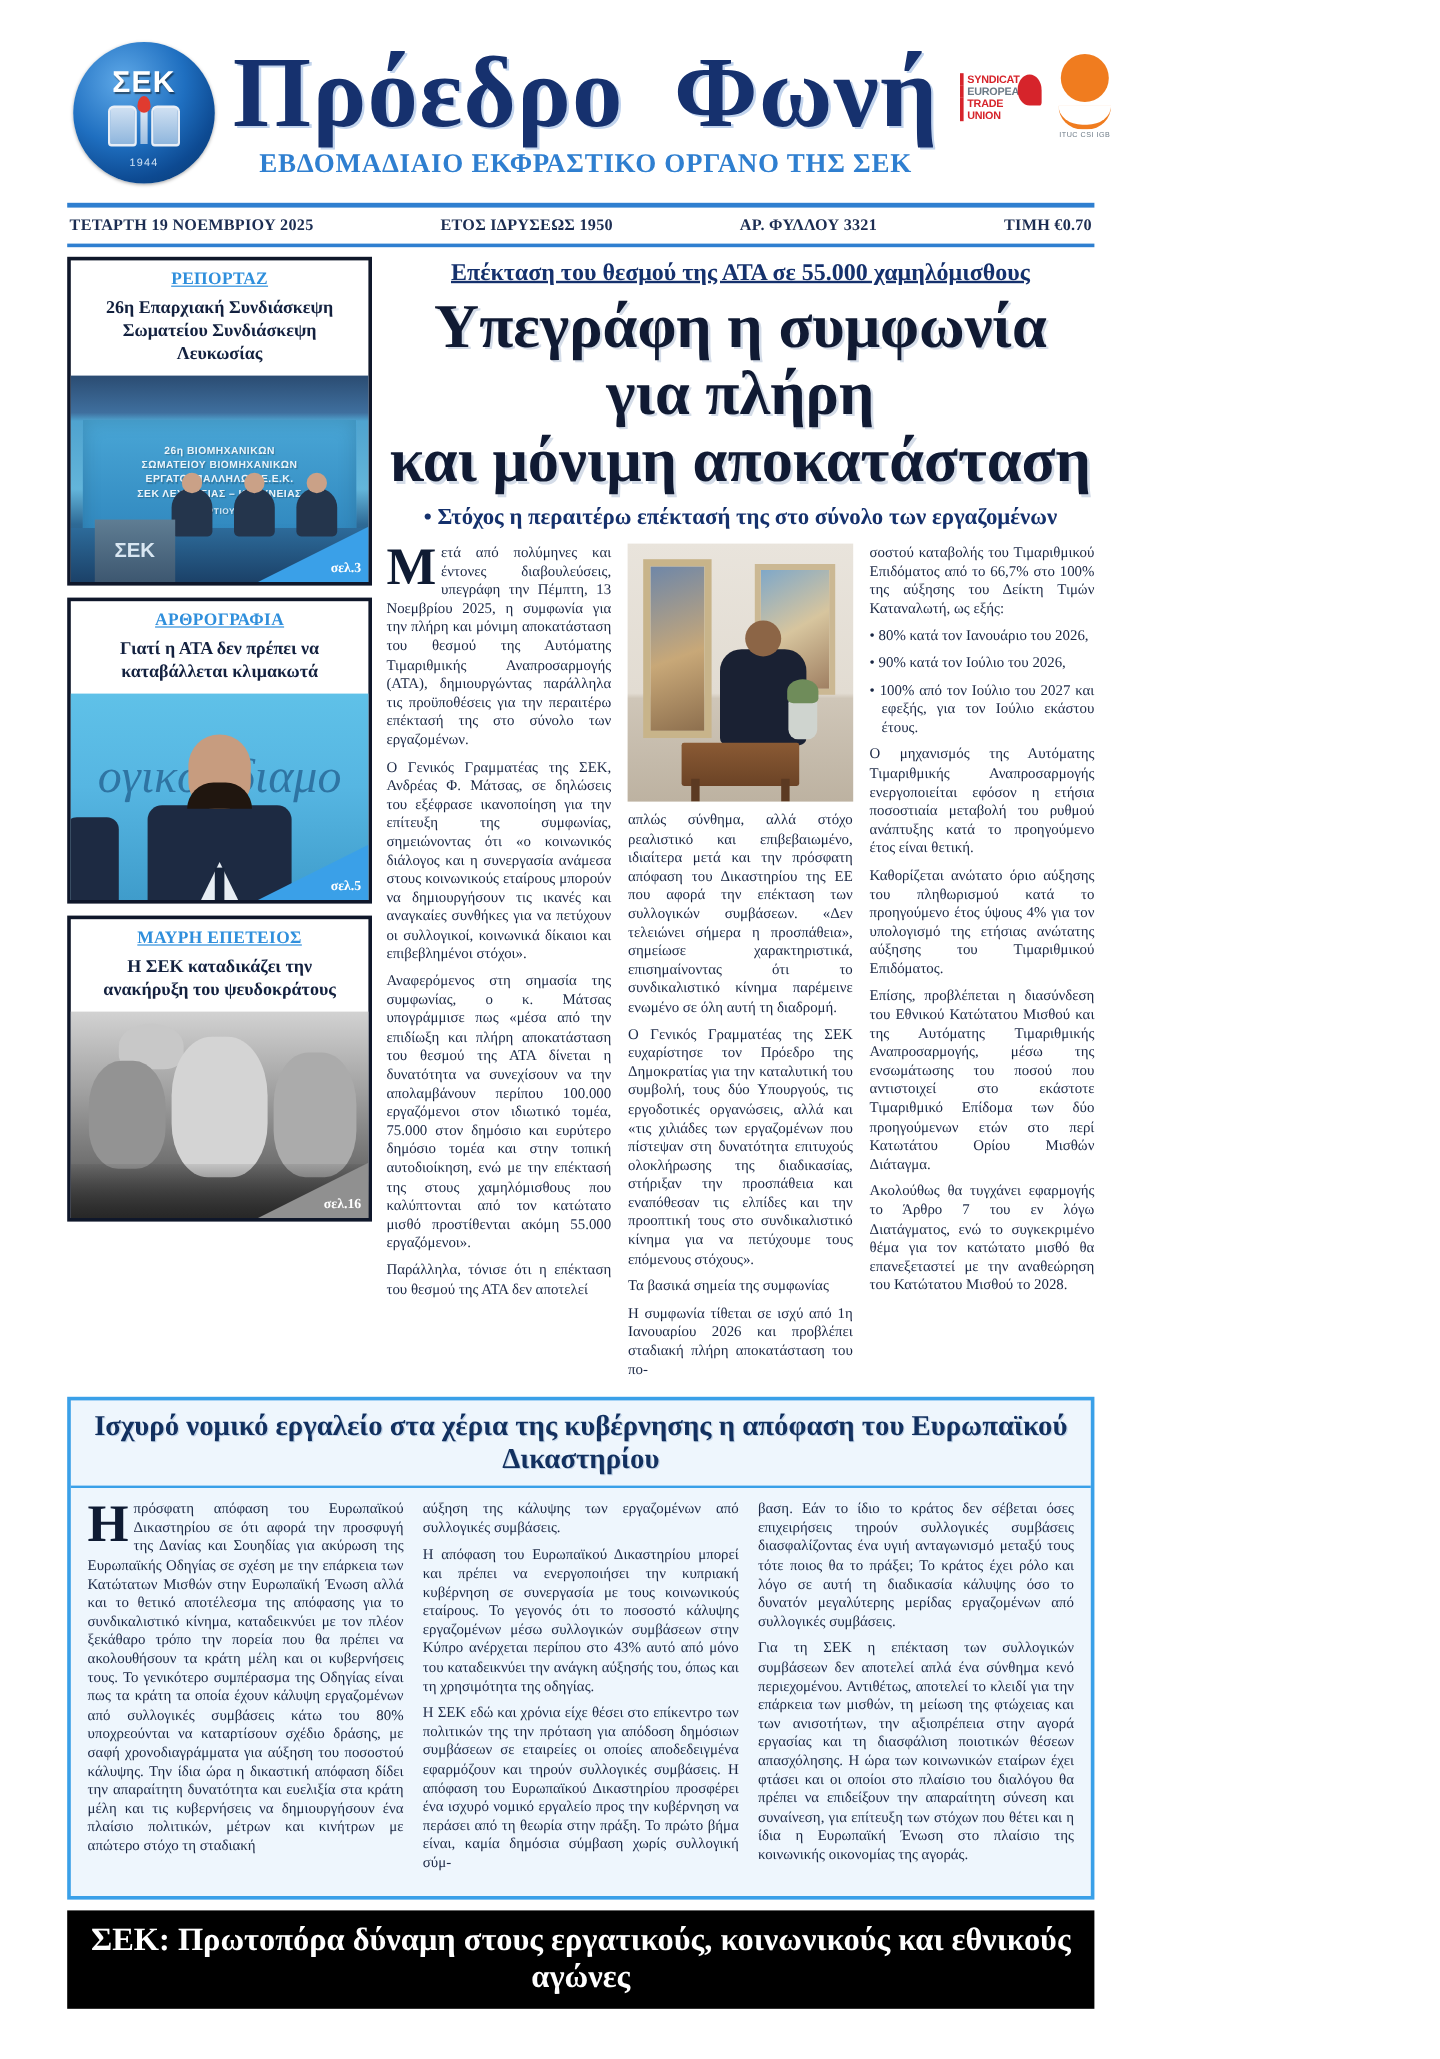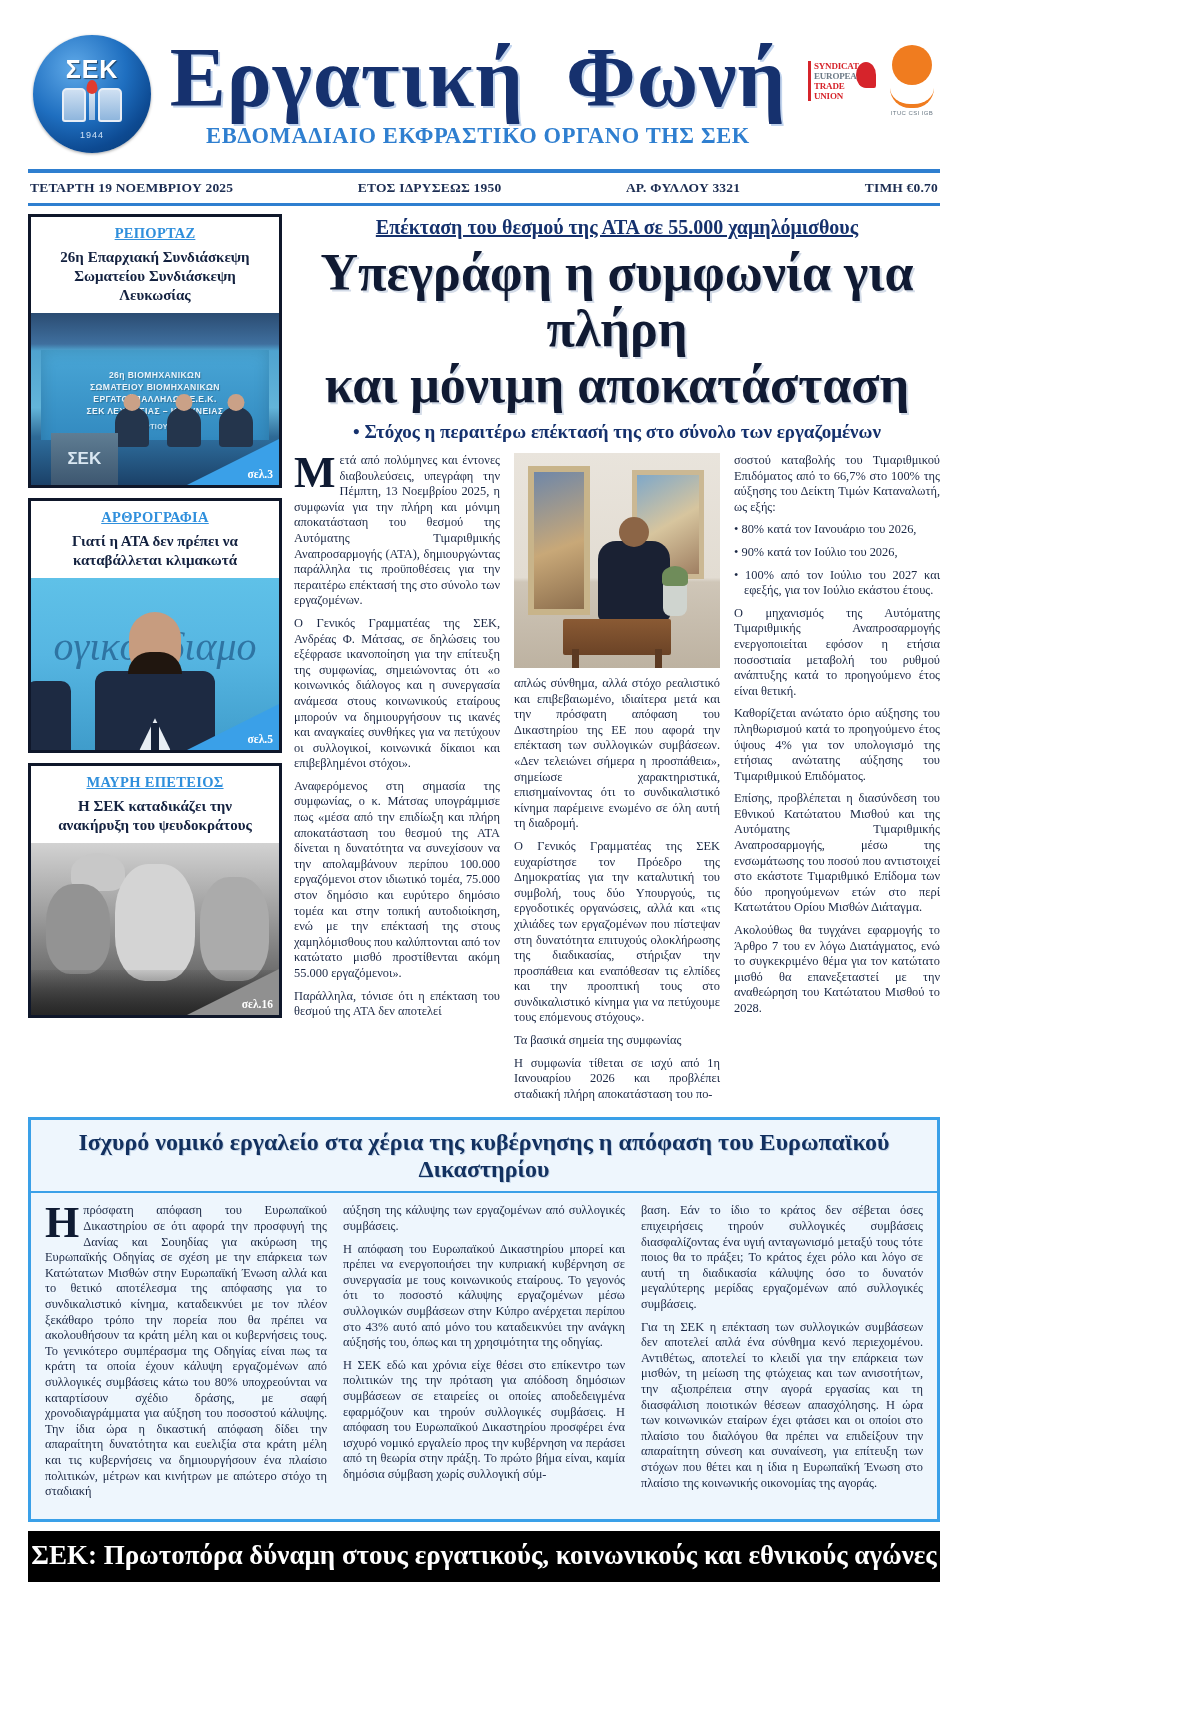--- a/index.html
+++ b/index.html
@@ -3,21 +3,21 @@
 <meta charset="utf-8">
 <style>
   html,body{margin:0;padding:0;}
   body{
     width:1200px;height:1716px;
     background:#ffffff;
     font-family:"Liberation Serif", serif;
     color:#14213a;
     overflow:hidden;
   }
-  .page{position:relative;width:968px;height:1716px;box-sizing:border-box;padding:0 28px;}
+  .page{position:relative;width:968px;height:1716px;box-sizing:border-box;padding:0 56px;}
 
   
   .masthead{display:flex;align-items:center;height:165px;padding-top:22px;box-sizing:border-box;}
   .logo-wrap{width:128px;flex:0 0 128px;display:flex;align-items:center;justify-content:center;}
   .sek-logo{
     width:118px;height:118px;border-radius:50%;
     background:radial-gradient(circle at 35% 28%, #5fa9e8 0%, #1f6fc0 45%, #0d4a92 72%, #093668 100%);
     position:relative;box-shadow:0 1px 3px rgba(0,0,0,.35);
     display:flex;flex-direction:column;align-items:center;justify-content:center;
   }
@@ -51,21 +51,21 @@
     text-shadow:2px 2px 0 rgba(120,160,215,.45);
   }
   .paper-title .word2{margin-left:42px;}
   .paper-sub{
     margin-top:6px;font-size:22.5px;letter-spacing:.6px;color:#2f7fd0;font-weight:bold;
     font-family:"Liberation Serif", serif;
   }
   .logos-right{width:150px;flex:0 0 150px;display:flex;align-items:center;justify-content:flex-end;gap:10px;padding-bottom:26px;}
   .etuc{width:66px;}
   .etuc-line{
-    color:#d6242b;font-family:Liberation Serif, serif;font-weight:bold;font-size:9px;
+    color:#d6242b;font-family:Liberation Sans, sans-serif;font-weight:bold;font-size:9px;
     line-height:10px;letter-spacing:-.2px;border-left:3px solid #d6242b;padding-left:3px;
   }
   .etuc-line.grey{color:#6c7a86;}
   .etuc-wrap{position:relative;}
   .etuc-swoosh{
     position:absolute;right:-2px;top:1px;width:20px;height:26px;
     background:#d6242b;border-radius:50% 50% 10% 50%;
   }
   .ituc{width:56px;text-align:center;}
   .ituc-dot{width:40px;height:40px;border-radius:50%;background:#f07c1f;margin:0 auto;}
@@ -217,21 +217,21 @@
           <div class="fist r"></div>
           <div class="torch"></div>
           <div class="flame"></div>
         </div>
         <div class="year">1944</div>
       </div>
     </div>
 
     <div class="title-block">
       <div class="paper-title">
-        <span>Εργατική</span><span class="word2">Φωνή</span>
+        <span>Πρόεδρο</span><span class="word2">Φωνή</span>
       </div>
       <div class="paper-sub">ΕΒΔΟΜΑΔΙΑΙΟ ΕΚΦΡΑΣΤΙΚΟ ΟΡΓΑΝΟ ΤΗΣ ΣΕΚ</div>
     </div>
 
     <div class="logos-right">
       <div class="etuc etuc-wrap">
         <div class="etuc-line">SYNDICAT</div>
         <div class="etuc-line grey">EUROPEAN</div>
         <div class="etuc-line">TRADE UNION</div>
         <div class="etuc-swoosh"></div>

